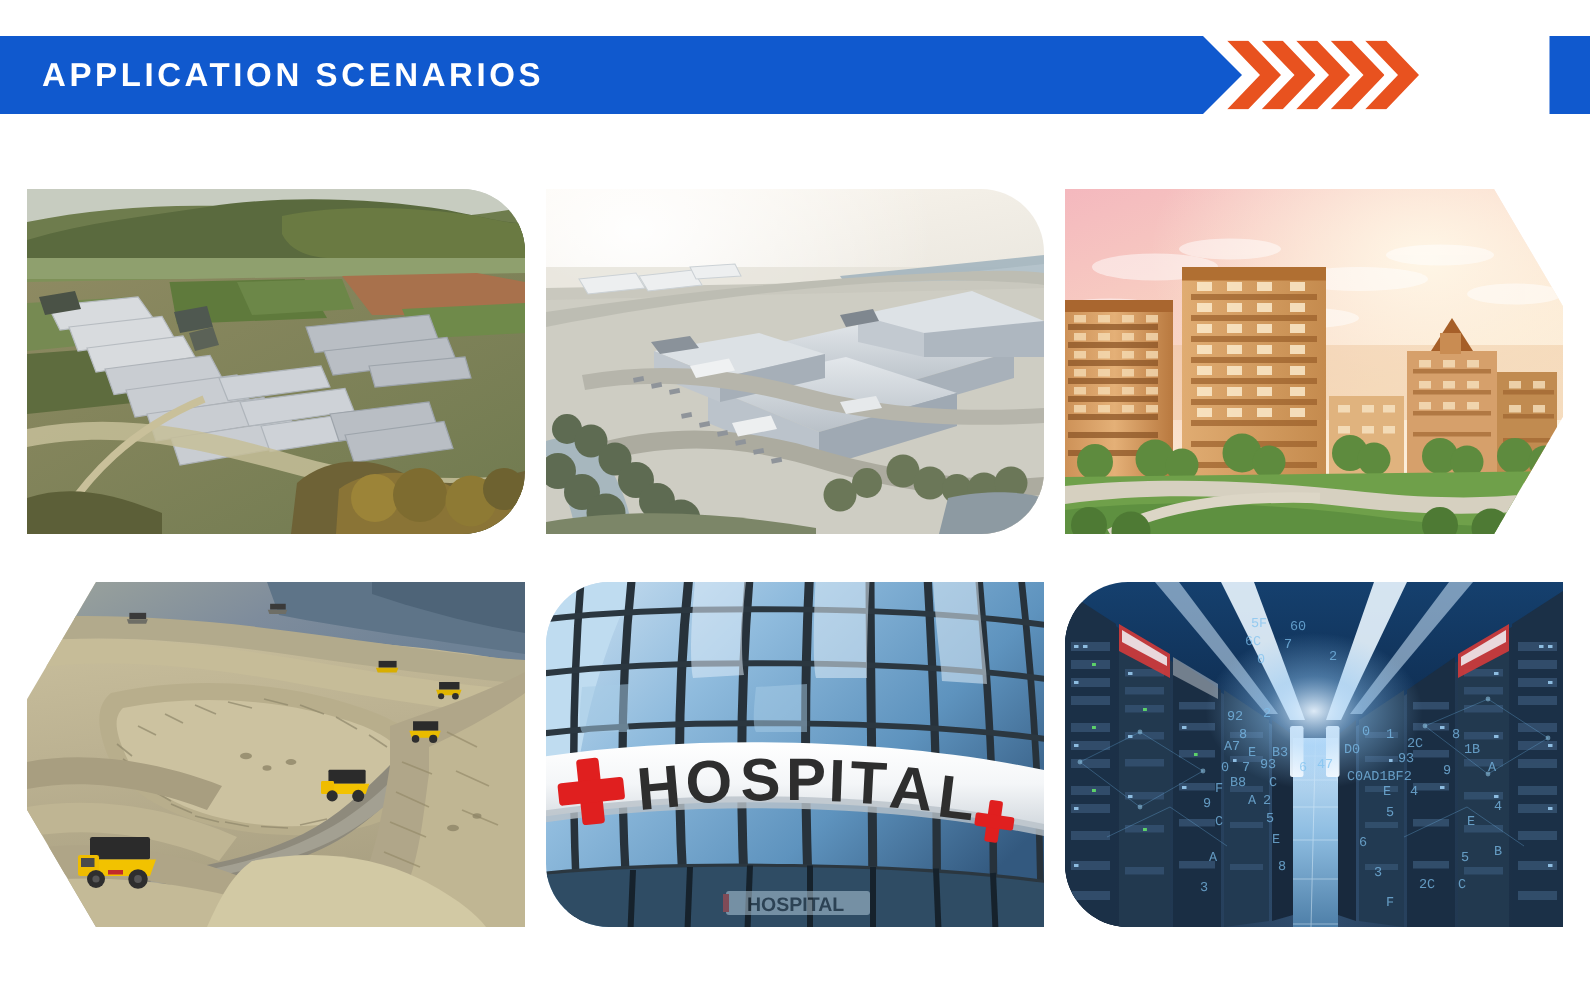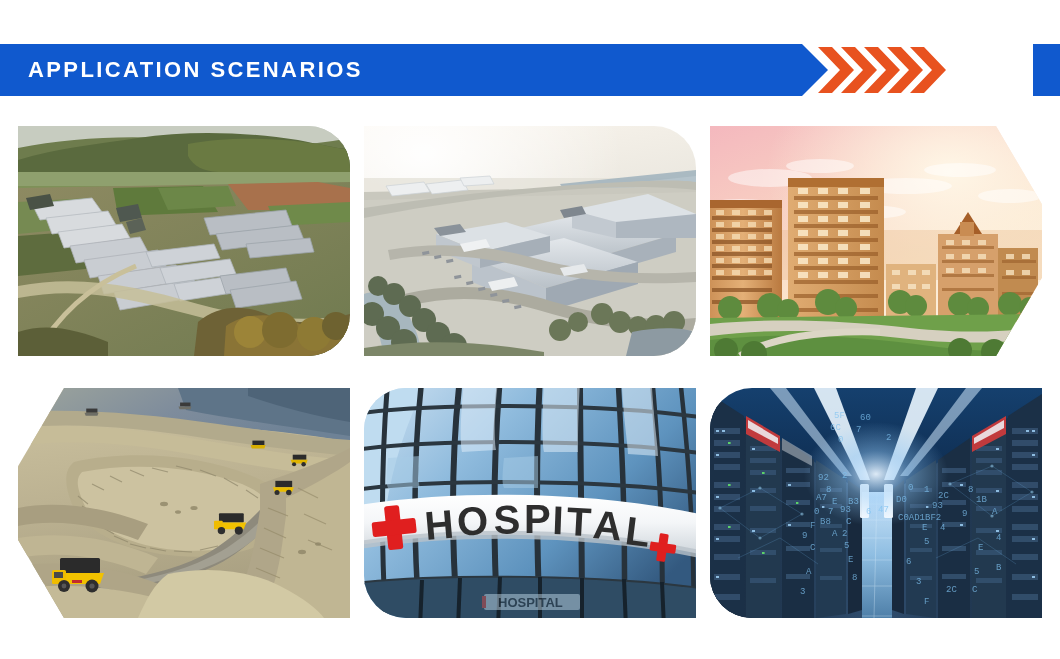--- a/index.html
+++ b/index.html
@@ -6,21 +6,21 @@
   html, body {
     width: 1060px; height: 659px;
     background: #ffffff;
     font-family: "Liberation Sans", sans-serif;
     overflow: hidden;
   }
   .page { position: relative; width: 1060px; height: 659px; background:#fff; }
 
   
   .banner-row {
-    position: absolute; left: 0; top: 44px; width: 1060px; height: 52px;
+    position: absolute; left: 0; top: 24px; width: 1060px; height: 52px;
   }
   .banner-bar {
     position: absolute; left: 0; top: 0; height: 52px; width: 828px;
     background: var(--blue);
     clip-path: polygon(0 0, 802px 0, 828px 50%, 802px 100%, 0 100%);
   }
   .banner-title {
     position: absolute; left: 28px; top: 0; height: 52px;
     display: flex; align-items: center;
     color: #ffffff;

